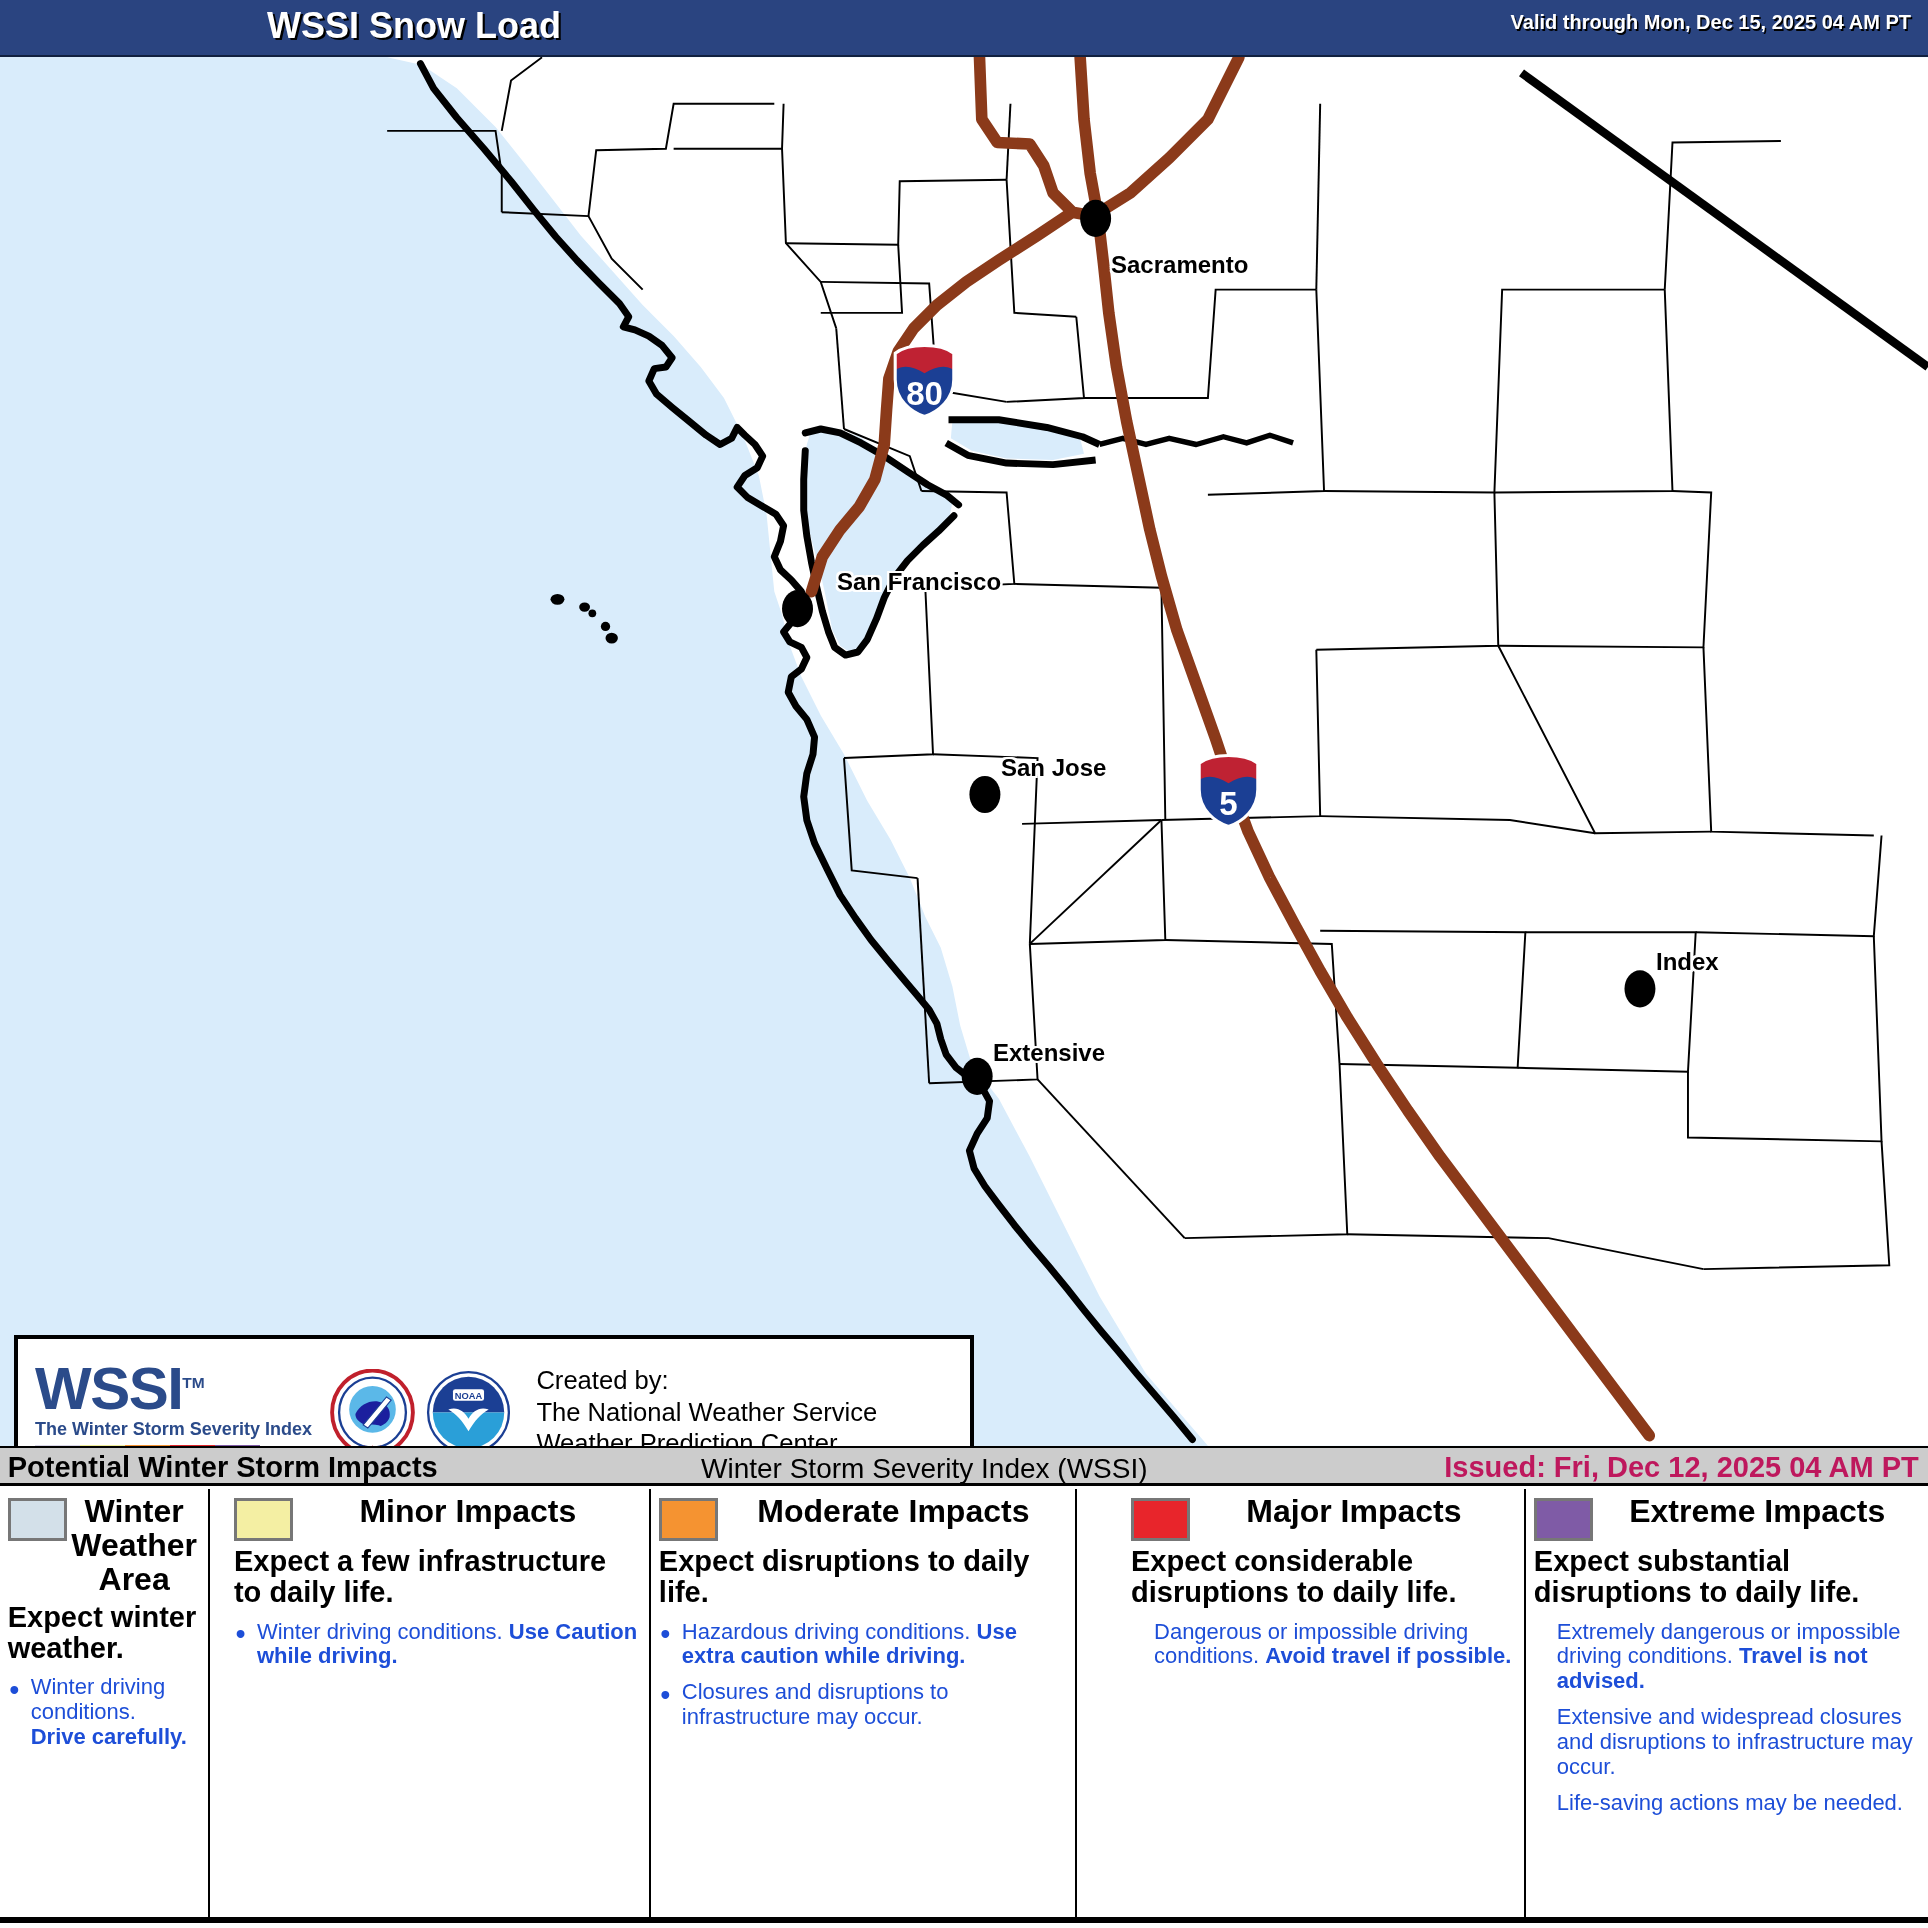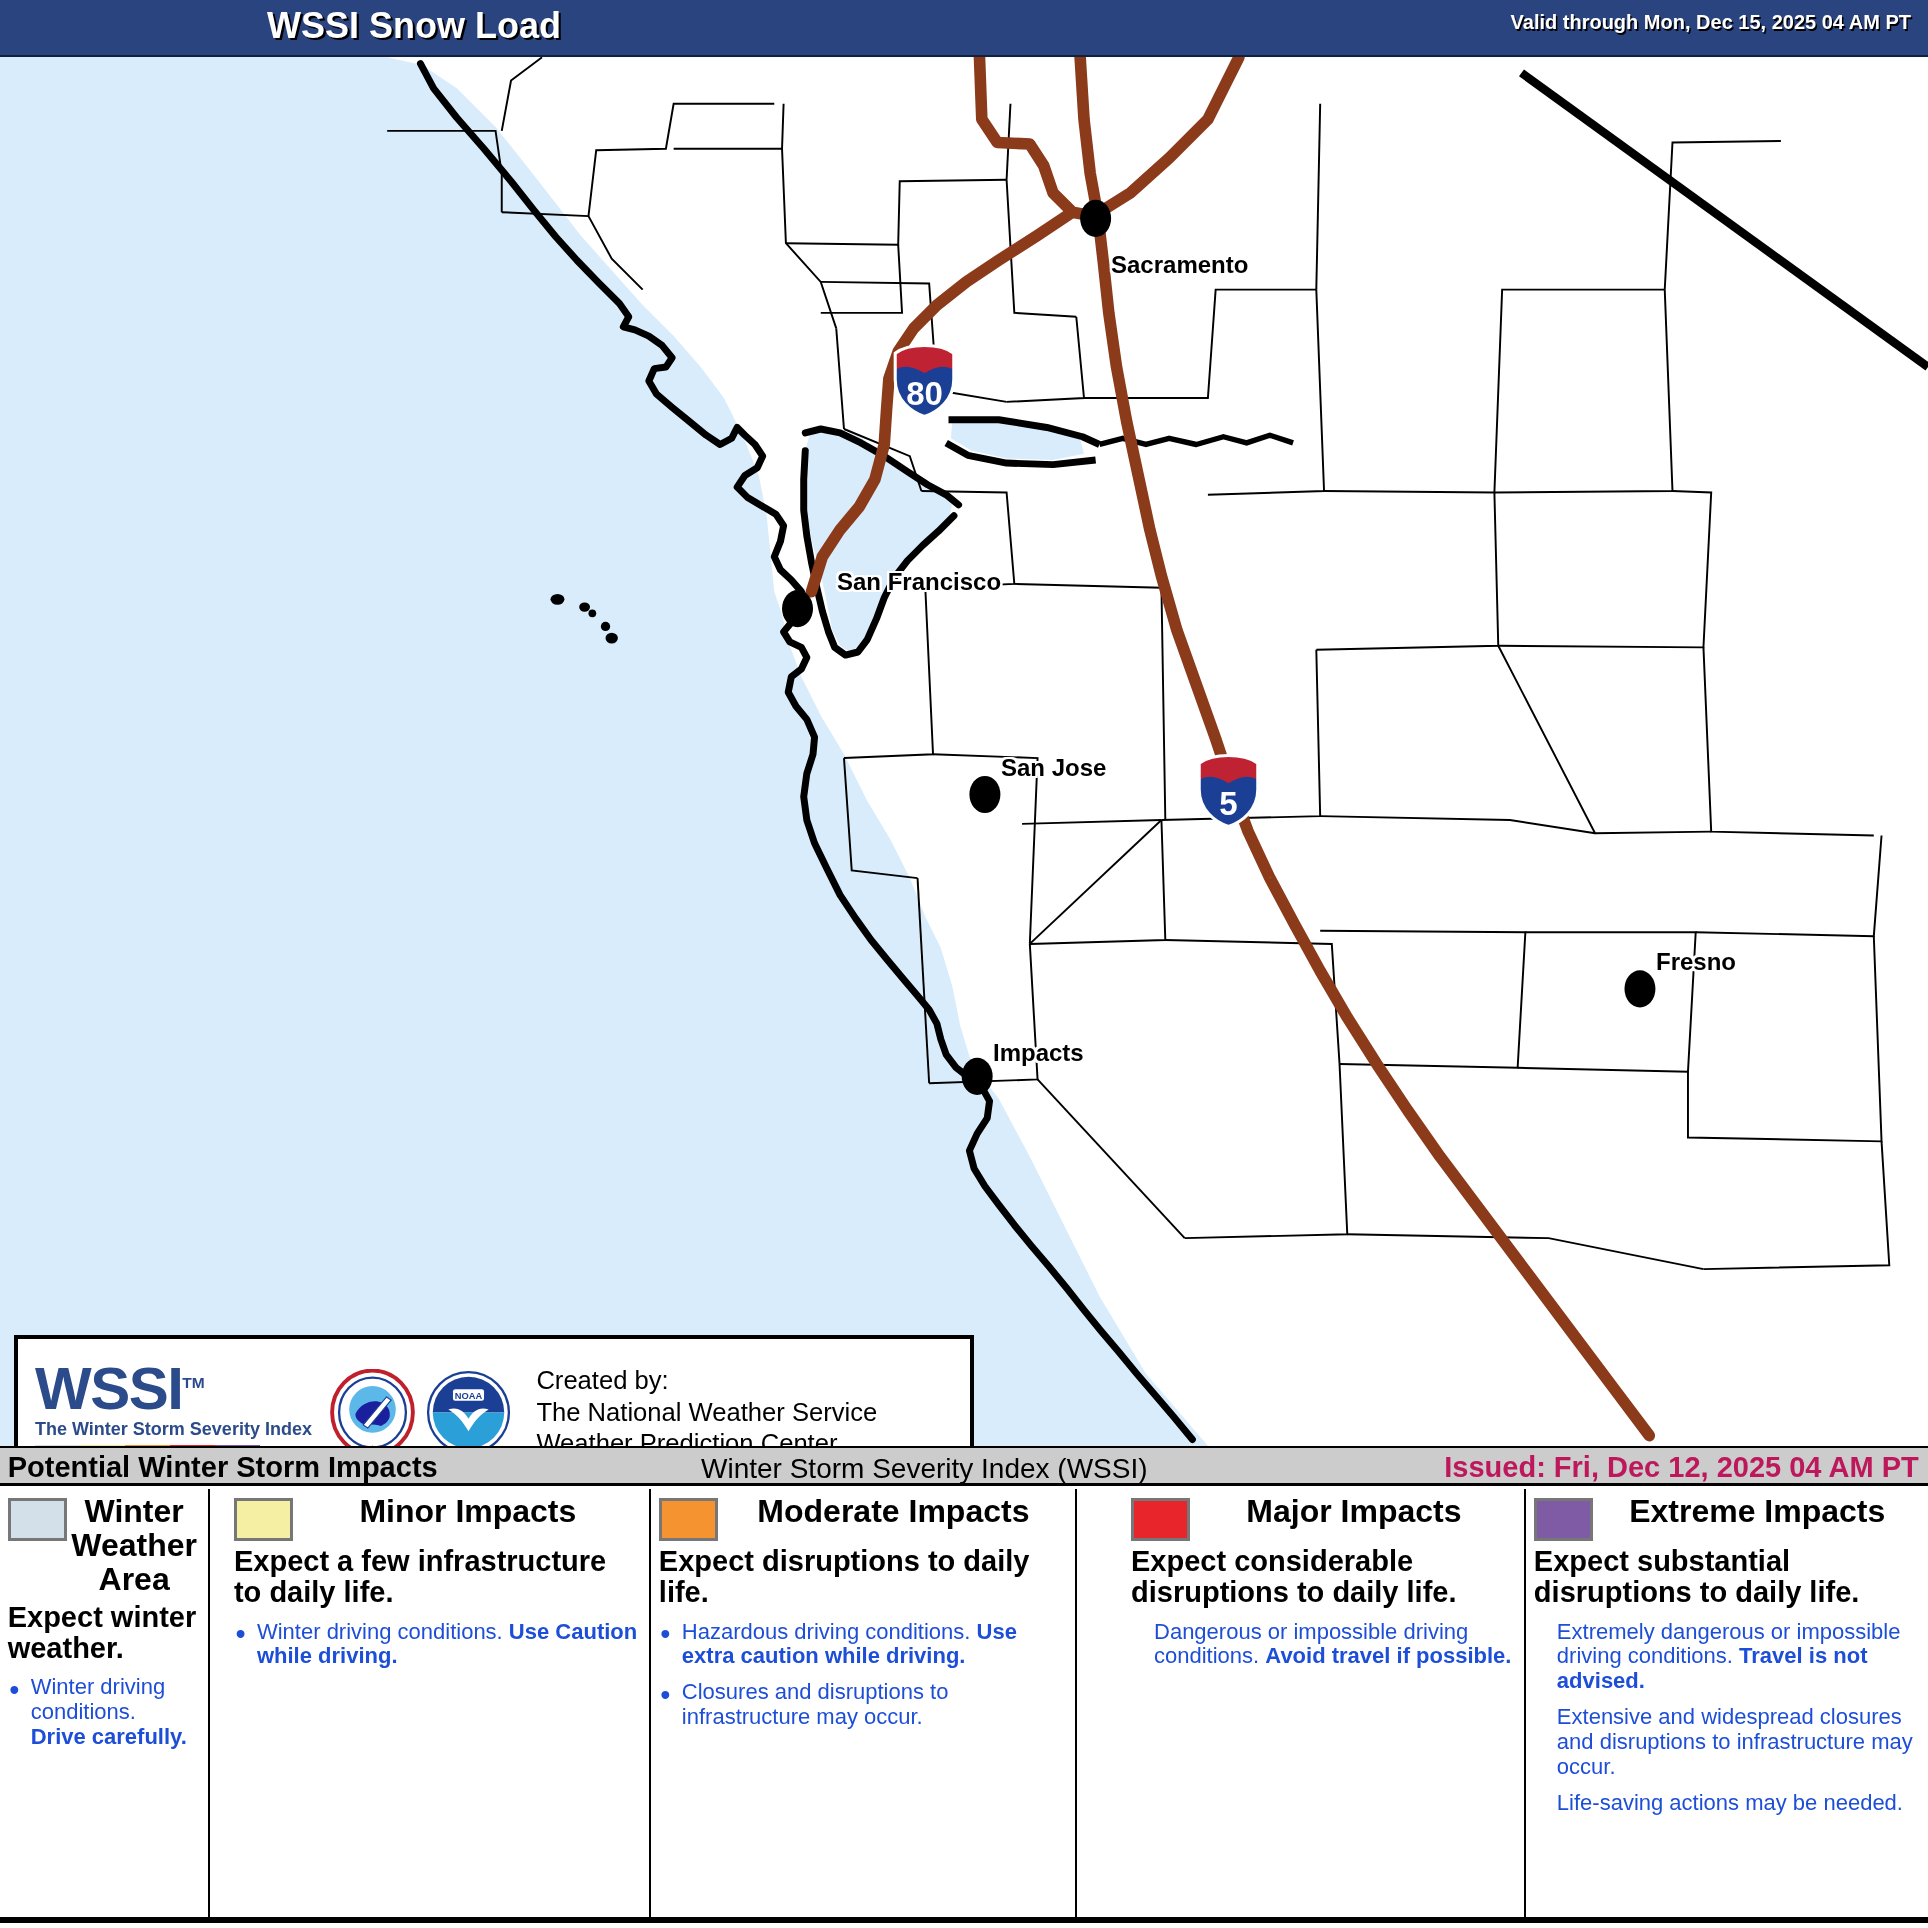--- a/index.html
+++ b/index.html
@@ -279,22 +279,22 @@
       <ellipse class="city-dot" cx="1415" cy="208" rx="20" ry="24"></ellipse>
       <ellipse class="city-dot" cx="1030" cy="712" rx="20" ry="24"></ellipse>
       <ellipse class="city-dot" cx="1272" cy="952" rx="20" ry="24"></ellipse>
       <ellipse class="city-dot" cx="2118" cy="1203" rx="20" ry="24"></ellipse>
       <ellipse class="city-dot" cx="1262" cy="1316" rx="20" ry="24"></ellipse>
     </svg>
 
     <div class="city-label" style="left:1111px;top:194px;">Sacramento</div>
     <div class="city-label" style="left:817px;top:511px;padding-left:20px;">San Francisco</div>
     <div class="city-label" style="left:1001px;top:697px;">San Jose</div>
-    <div class="city-label" style="left:1656px;top:891px;">Fresno</div>
-    <div class="city-label" style="left:993px;top:982px;">Impacts</div>
+    <div class="city-label" style="left:1656px;top:891px;">Index</div>
+    <div class="city-label" style="left:993px;top:982px;">Extensive</div>
 
     <div class="shield" style="left:892px;top:287px;">
       <svg width="65" height="74" viewBox="0 0 84 96">
         <path d="M42,2 C58,2 72,6 80,12 L80,46 C80,72 60,88 42,94 C24,88 4,72 4,46 L4,12 C12,6 26,2 42,2 Z" fill="#1b3f94"></path>
         <path d="M42,2 C58,2 72,6 80,12 L80,34 C68,26 56,30 42,38 C28,30 16,26 4,34 L4,12 C12,6 26,2 42,2 Z" fill="#bf2233"></path>
         <path d="M42,2 C58,2 72,6 80,12 L80,46 C80,72 60,88 42,94 C24,88 4,72 4,46 L4,12 C12,6 26,2 42,2 Z" fill="none" stroke="#ffffff" stroke-width="4"></path>
       </svg>
       <div class="num">80</div>
     </div>
     <div class="shield" style="left:1196px;top:697px;">

